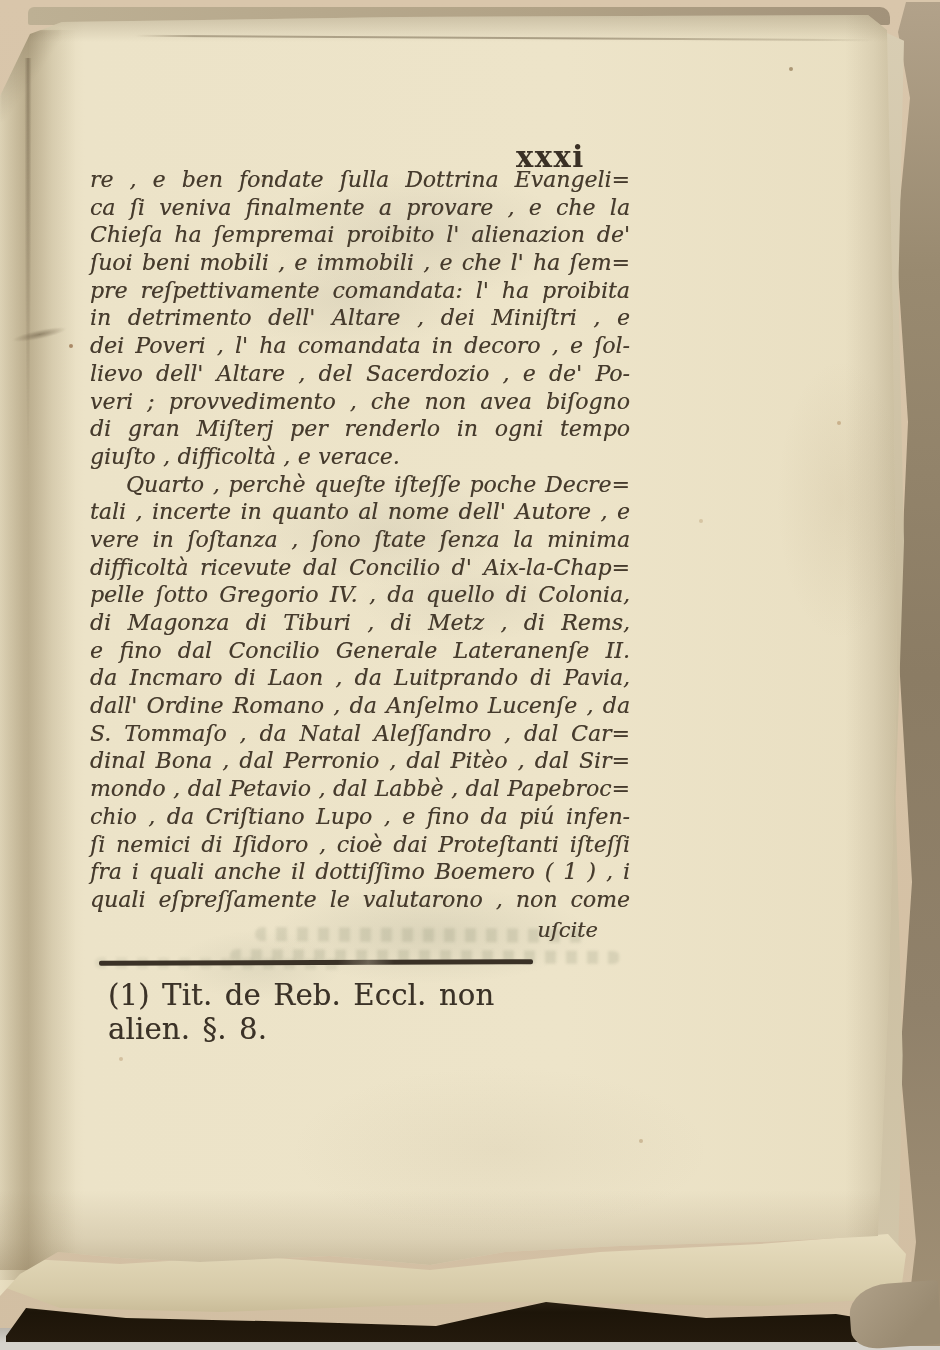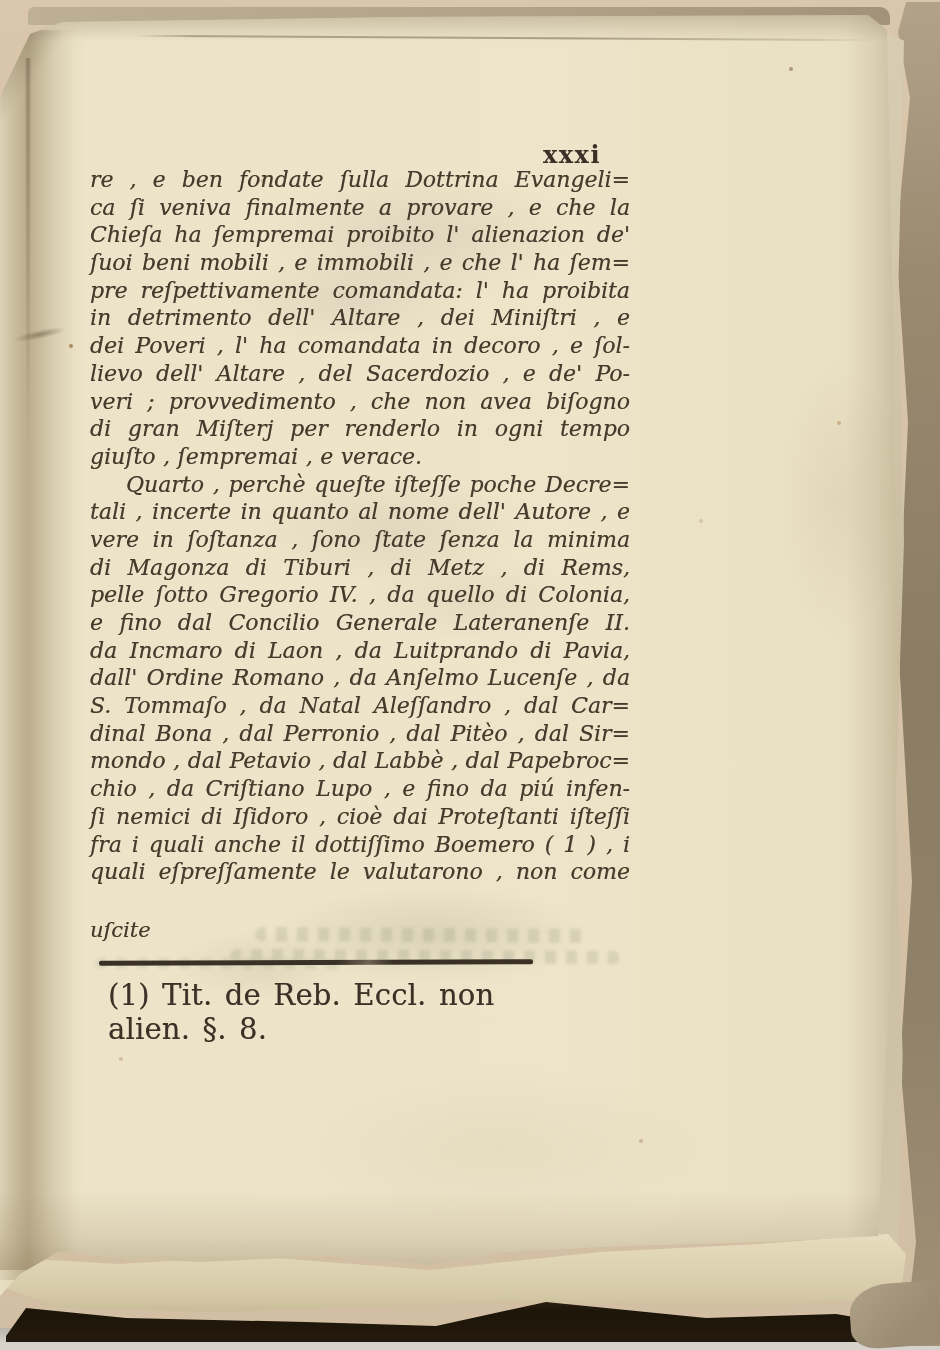--- a/index.html
+++ b/index.html
@@ -72,30 +72,30 @@
   .specks{left:0;top:0;width:2px;height:2px;border-radius:50%;background:transparent;
       box-shadow:70px 345px 0 1px rgba(120,70,30,.55),
                  262px 180px 0 1px rgba(130,90,40,.3),
                  790px 68px 0 1px rgba(110,80,40,.5),
                  838px 422px 0 1px rgba(150,100,50,.35),
                  640px 1140px 0 1px rgba(140,95,45,.3),
                  120px 1058px 0 1px rgba(150,105,55,.28),
                  700px 520px 0 1px rgba(150,110,60,.25);}
 
   
-  .page-number{left:540px;top:140px;width:64px;text-align:center;
-      font-weight:bold;font-size:24px;letter-spacing:1.5px;color:#3a3025;}
+  .page-number{left:516px;top:140px;width:64px;text-align:center;
+      font-weight:bold;font-size:29px;letter-spacing:1.5px;color:#3a3025;}
   .text-block{left:90px;top:166px;width:540px;color:#453a2c;
       font-style:italic;font-size:22px;
       text-shadow:.3px .3px .4px rgba(69,58,44,.55);word-spacing:.5px;}
   .text-block .line{position:static;height:27.7px;line-height:27.7px;
       text-align:justify;text-align-last:justify;overflow:visible;}
   .text-block .line.flush{text-align-last:left;}
   .text-block .line.indent{padding-left:36px;}
-  .catchword-row{left:90px;top:918px;width:540px;padding-right:32px;
+  .catchword-row{left:90px;top:918px;width:540px;text-align:right;padding-right:32px;
       box-sizing:border-box;font-style:italic;font-size:21px;color:#453a2c;
       text-shadow:.3px .3px .4px rgba(69,58,44,.55);}
   .rule{left:99px;top:960px;width:434px;height:4.5px;border-radius:2px;
       transform:rotate(-.2deg);
       background:linear-gradient(90deg,#3a3126 55%,rgba(58,49,38,.7) 62%,#3a3126 68%);}
   .footnote{left:108px;top:978px;width:480px;font-size:29px;color:#3b3227;
       word-spacing:3px;letter-spacing:.2px;
       text-shadow:.3px .3px .4px rgba(59,50,39,.5);}
 </style>
 </head>
@@ -132,26 +132,27 @@
           <div class="line">re , e ben fondate ſulla Dottrina Evangeli=</div>
           <div class="line">ca ſi veniva finalmente a provare , e che la</div>
           <div class="line">Chieſa ha ſempremai proibito l' alienazion de'</div>
           <div class="line">ſuoi beni mobili , e immobili , e che l' ha ſem=</div>
           <div class="line">pre reſpettivamente comandata: l' ha proibita</div>
           <div class="line">in detrimento dell' Altare , dei Miniſtri , e</div>
           <div class="line">dei Poveri , l' ha comandata in decoro , e ſol-</div>
           <div class="line">lievo dell' Altare , del Sacerdozio , e de' Po-</div>
           <div class="line">veri ; provvedimento , che non avea biſogno</div>
           <div class="line">di gran Miſterj per renderlo in ogni tempo</div>
-          <div class="line flush">giuſto , ſempremai , e verace.</div>
+          <div class="line flush">giuſto , difficoltà , e verace.</div>
           <div class="line indent">Quarto , perchè queſte iſteſſe poche Decre=</div>
           <div class="line">tali , incerte in quanto al nome dell' Autore , e</div>
           <div class="line">vere in ſoſtanza , ſono ſtate ſenza la minima</div>
+          <div class="line">difficoltà ricevute dal Concilio d' Aix-la-Chap=</div>
+          <div class="line">pelle ſotto Gregorio IV. , da quello di Colonia,</div>
           <div class="line">di Magonza di Tiburi , di Metz , di Rems,</div>
-          <div class="line">pelle ſotto Gregorio IV. , da quello di Colonia,</div>
           <div class="line">e fino dal Concilio Generale Lateranenſe II.</div>
           <div class="line">da Incmaro di Laon , da Luitprando di Pavia,</div>
           <div class="line">dall' Ordine Romano , da Anſelmo Lucenſe , da</div>
           <div class="line">S. Tommaſo , da Natal Aleſſandro , dal Car=</div>
           <div class="line">dinal Bona , dal Perronio , dal Pitèo , dal Sir=</div>
           <div class="line">mondo , dal Petavio , dal Labbè , dal Papebroc=</div>
           <div class="line">chio , da Criſtiano Lupo , e fino da piú infen-</div>
           <div class="line">ſi nemici di Iſidoro , cioè dai Proteſtanti iſteſſi</div>
           <div class="line">fra i quali anche il dottiſſimo Boemero ( 1 ) , i</div>
           <div class="line">quali eſpreſſamente le valutarono , non come</div>

